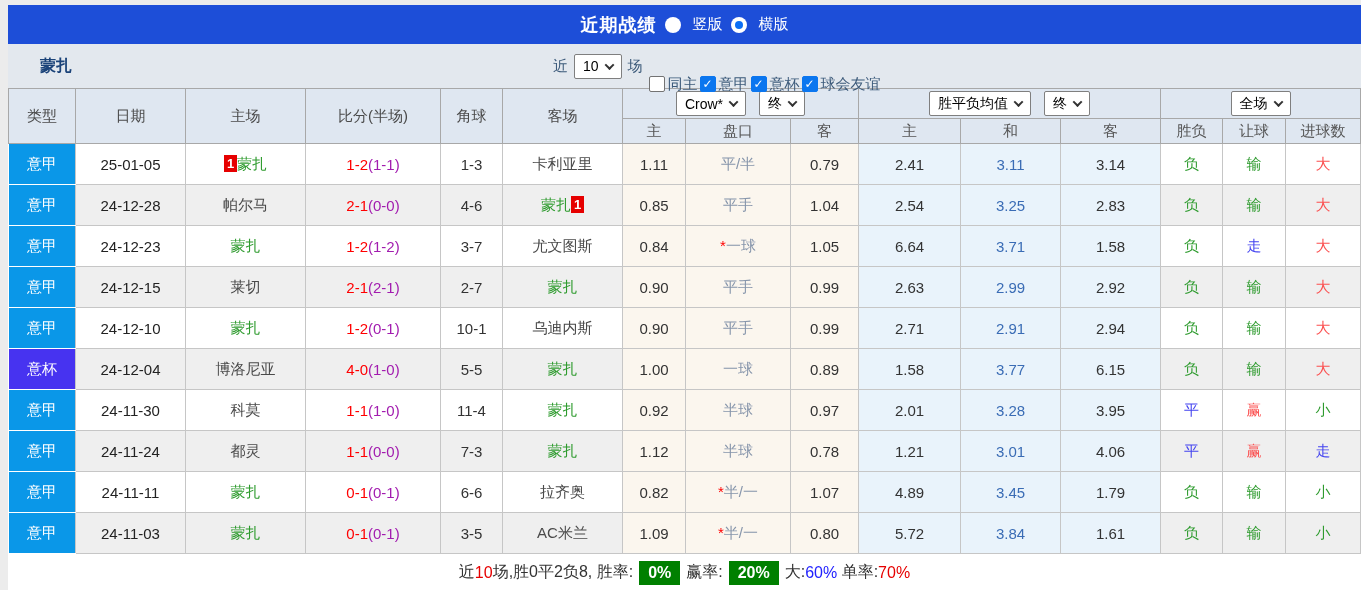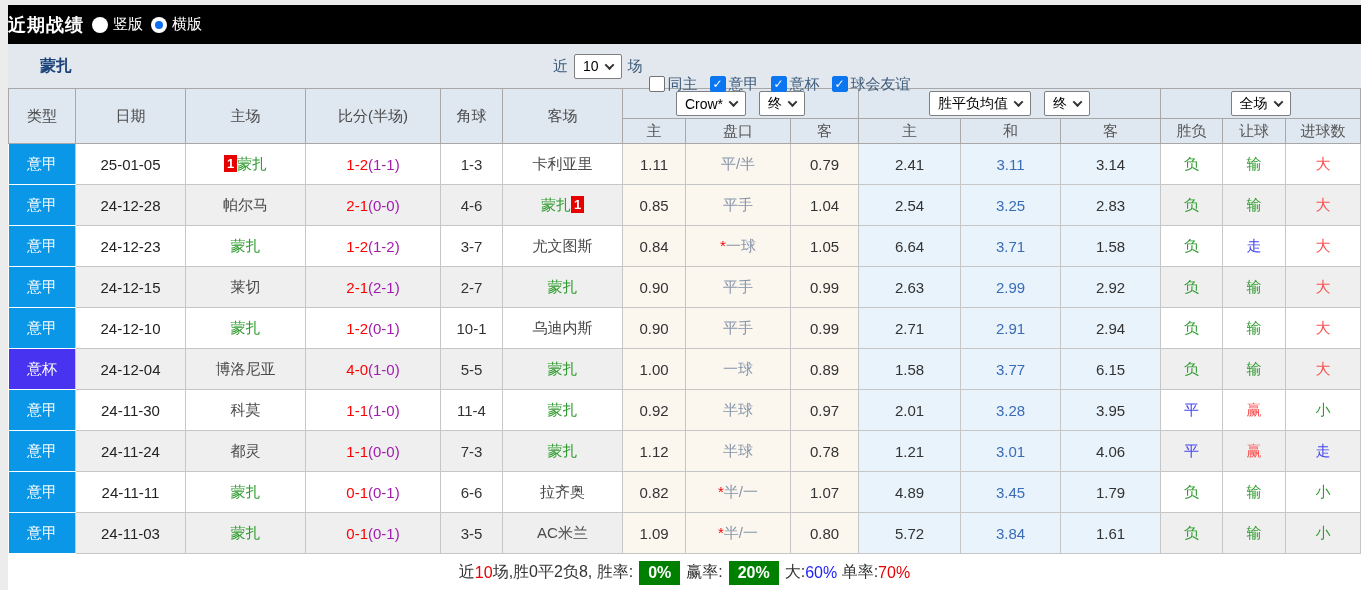--- a/index.html
+++ b/index.html
@@ -1,23 +1,23 @@
 <!DOCTYPE html>
 <html><head>
 <meta charset="utf-8">
 <style>
   * { margin:0; padding:0; box-sizing:border-box; }
   body { font-family:"Liberation Sans","DejaVu Sans",sans-serif; background:#ececec; }
   .page { width:1361px; height:590px; background:#ececec; overflow:hidden; }
   .content { margin:5px 0 0 8px; width:1353px; }
 
   
-  .topbar { height:39px; background:#000000; display:flex; align-items:center; gap:4px; }
+  .topbar { height:39px; background:#1d4ed8; display:flex; align-items:center; justify-content:center; gap:4px; }
   .topbar .title { color:#fff; font-weight:bold; font-size:18px; letter-spacing:1px; }
-  .radio-label { display:inline-flex; align-items:center; gap:5px; color:#fff; font-size:15px; cursor:pointer; margin-left:4px; }
+  .radio-label { display:inline-flex; align-items:center; gap:12px; color:#fff; font-size:15px; cursor:pointer; margin-left:4px; }
   .radio { width:16px; height:16px; border-radius:50%; background:#fff; display:inline-flex; align-items:center; justify-content:center; }
   .radio.checked::after { content:""; width:8px; height:8px; border-radius:50%; background:#0b6ef5; }
 
   
   .filterbar { height:44px; background:#e3e8ee; position:relative; display:flex; align-items:center; }
   .team-name { position:absolute; left:32px; color:#1b4379; font-weight:bold; font-size:16px; }
   .filters { position:absolute; left:545px; display:flex; align-items:center; gap:6px; color:#3c5a7a; font-size:15px; }
   .sel { display:inline-flex; align-items:center; gap:7px; background:#fff; border:1px solid #7f7f7f; border-radius:2px; padding:2px 8px; font-size:14px; color:#000; height:25px; cursor:pointer; white-space:nowrap; }
   .chev { width:7px; height:7px; border-left:2px solid #333; border-bottom:2px solid #333; transform:rotate(-45deg) translate(1px,-1px); display:inline-block; }
   .cb-label { display:inline-flex; align-items:center; gap:3px; cursor:pointer; }
@@ -80,21 +80,21 @@
 
     <div class="filterbar">
       <span class="team-name">蒙扎</span>
       <div class="filters">
         <span>近</span>
         <span class="sel">
           <span>10</span>
           <span class="chev"></span>
         </span>
         <span>场</span>
-        <span style="display:inline-flex;align-items:center;gap:12px;margin-top:36px;">
+        <span style="display:inline-flex;align-items:center;gap:2px;margin-top:36px;">
             <label class="cb-label">
               <span class="cb"></span>
               <span>同主</span>
             </label>
             <label class="cb-label">
               <span class="cb checked"></span>
               <span>意甲</span>
             </label>
             <label class="cb-label">
               <span class="cb checked"></span>

